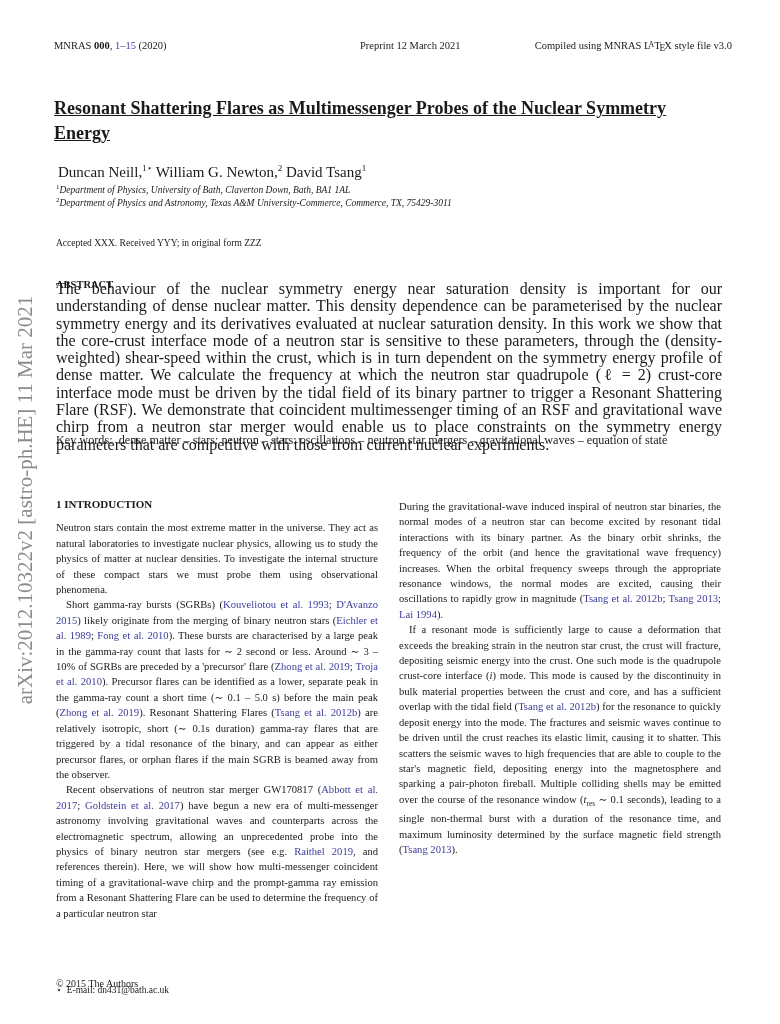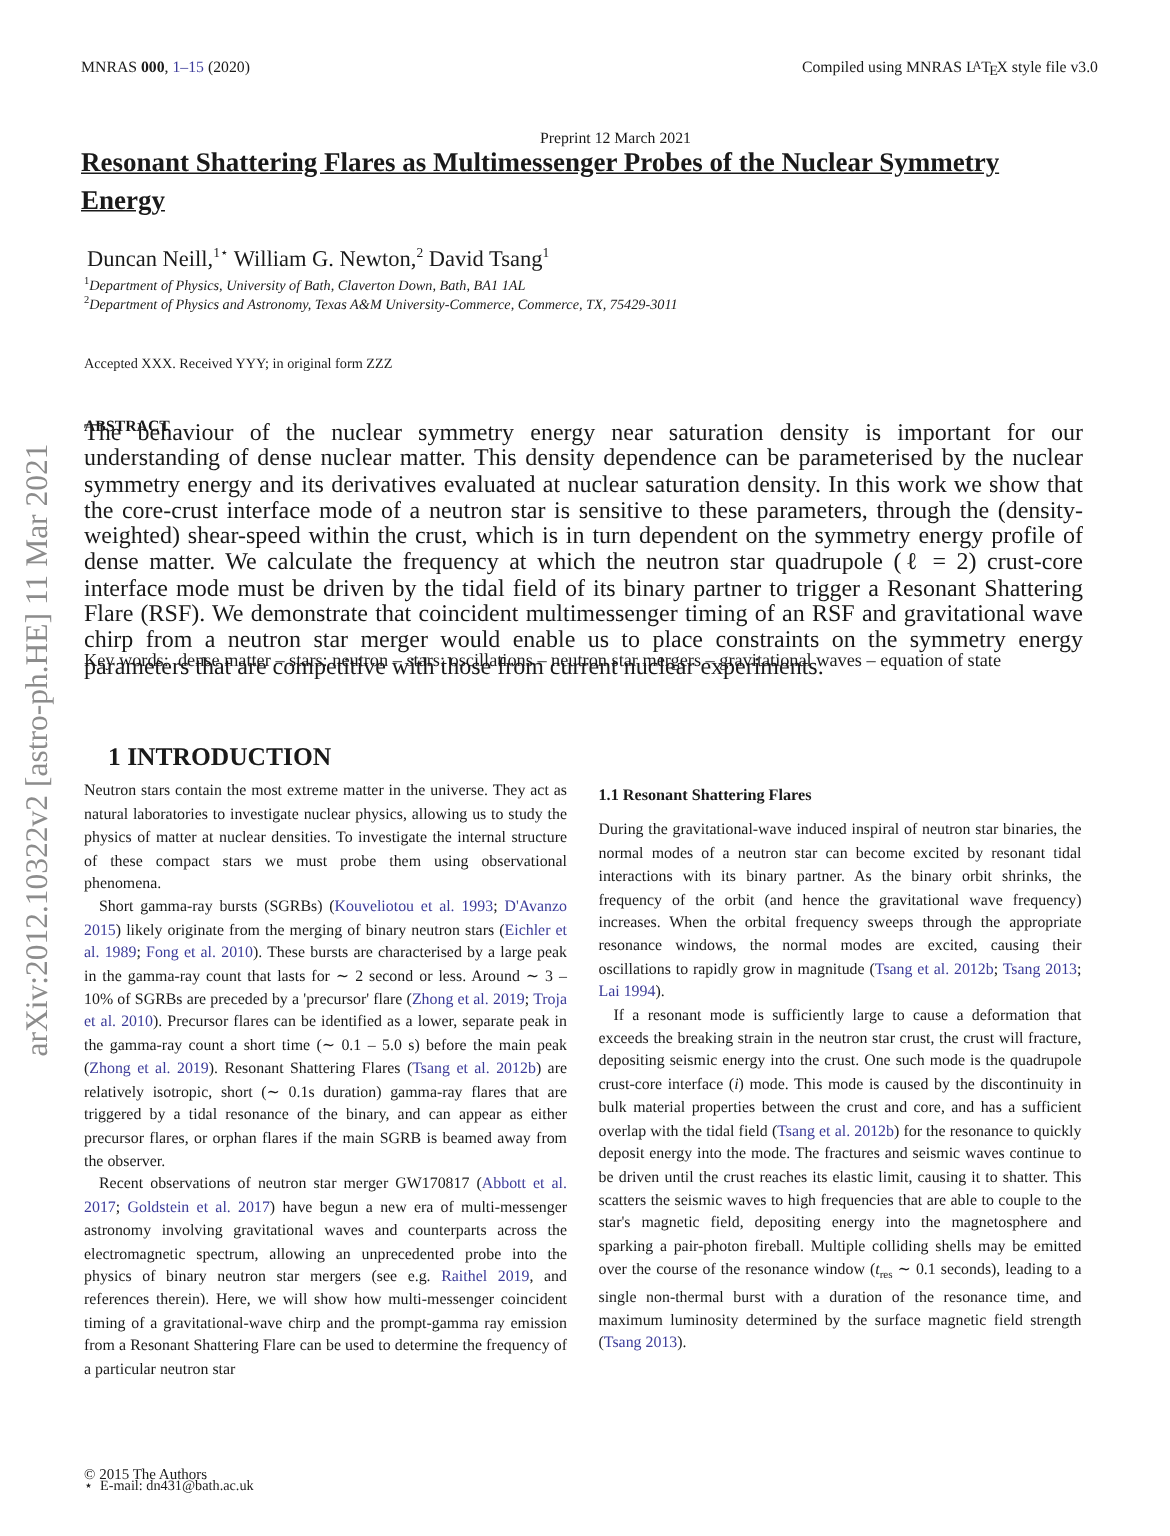--- a/index.html
+++ b/index.html
@@ -6,21 +6,21 @@
   body {
     width: 780px; height: 1024px; position: relative; overflow: hidden;
     font-family: "Liberation Serif", "DejaVu Serif", serif;
     color: #1a1a1a;
   }
   .runhead {
     position: absolute; top: 40px; left: 54px; right: 48px;
     font-size: 10.5px; height: 14px;
   }
   .runhead .l { position: absolute; left: 0; top: 0; }
-  .runhead .c { position: absolute; left: 306px; top: 0; margin-top: 47px; }
+  .runhead .c { position: absolute; left: 306px; top: 0; }
   .runhead .r { position: absolute; right: 0; top: 0; }
   .runhead a { color: #3c3c9a; text-decoration: none; }
   .title {
     position: absolute; top: 96px; left: 54px; width: 640px;
     font-weight: bold; font-size: 18px; line-height: 25px; margin: 0; text-decoration: underline;
   }
   .authors {
     position: absolute; top: 163px; left: 58px;
     font-size: 15px;
   }
@@ -54,21 +54,21 @@
     transform-origin: center center;
   }
   .col {
     position: absolute; width: 322px; font-size: 10.6px; line-height: 15.4px;
     text-align: justify;
   }
   .col.left { left: 56px; top: 497px; }
   .col.right { left: 399px; top: 499px; }
   .col p { margin: 0; }
   .col p.indent { text-indent: 10px; }
-  .sec-head { font-weight: bold; font-size: 17px; margin: 0 0 8px 16px; }
+  .sec-head { font-weight: bold; font-size: 11px; margin: 0 0 8px 0; }
   .subsec-head { font-weight: bold; font-size: 10.8px; margin: 26px 0 8px 0; }
   a.ref { color: #3c3c9a; text-decoration: none; }
   .footnote {
     position: absolute; top: 948px; left: 56px; font-size: 9.5px; margin-top: 36px;
   }
   .copyright {
     position: absolute; top: 978px; left: 56px; font-size: 10px;
   }
   .latex-e { position: relative; top: 2px; font-size: 0.9em; margin-left: -1px; margin-right: -1px; }
   .latex-a { font-size: 0.75em; position: relative; top: -2px; margin-left: -2px; }
@@ -122,21 +122,20 @@
 
 <div class="col left">
   <div class="sec-head">1  INTRODUCTION</div>
   <p>Neutron stars contain the most extreme matter in the universe. They act as natural laboratories to investigate nuclear physics, allowing us to study the physics of matter at nuclear densities. To investigate the internal structure of these compact stars we must probe them using observational phenomena.</p>
   <p class="indent"><span>Short gamma-ray bursts (SGRBs) (</span><a class="ref">Kouveliotou et al. 1993</a><span>; </span><a class="ref">D'Avanzo 2015</a><span>) likely originate from the merging of binary neutron stars (</span><a class="ref">Eichler et al. 1989</a><span>; </span><a class="ref">Fong et al. 2010</a><span>). These bursts are characterised by a large peak in the gamma-ray count that lasts for ∼ 2 second or less. Around ∼ 3 – 10% of SGRBs are preceded by a 'precursor' flare (</span><a class="ref">Zhong et al. 2019</a><span>; </span><a class="ref">Troja et al. 2010</a><span>). Precursor flares can be identified as a lower, separate peak in the gamma-ray count a short time (∼ 0.1 – 5.0 s) before the main peak (</span><a class="ref">Zhong et al. 2019</a><span>). Resonant Shattering Flares (</span><a class="ref">Tsang et al. 2012b</a><span>) are relatively isotropic, short (∼ 0.1s duration) gamma-ray flares that are triggered by a tidal resonance of the binary, and can appear as either precursor flares, or orphan flares if the main SGRB is beamed away from the observer.</span></p>
   <p class="indent"><span>Recent observations of neutron star merger GW170817 (</span><a class="ref">Abbott et al. 2017</a><span>; </span><a class="ref">Goldstein et al. 2017</a><span>) have begun a new era of multi-messenger astronomy involving gravitational waves and counterparts across the electromagnetic spectrum, allowing an unprecedented probe into the physics of binary neutron star mergers (see e.g. </span><a class="ref">Raithel 2019</a><span>, and references therein). Here, we will show how multi-messenger coincident timing of a gravitational-wave chirp and the prompt-gamma ray emission from a Resonant Shattering Flare can be used to determine the frequency of a particular neutron star</span></p>
 </div>
 
 <div class="col right">
     <div style="height:0"></div>
-  <div class="subsec-head" style="margin-top: 24px;">1.1  Resonant Shattering Flares</div>
   <p><span>During the gravitational-wave induced inspiral of neutron star binaries, the normal modes of a neutron star can become excited by resonant tidal interactions with its binary partner. As the binary orbit shrinks, the frequency of the orbit (and hence the gravitational wave frequency) increases. When the orbital frequency sweeps through the appropriate resonance windows, the normal modes are excited, causing their oscillations to rapidly grow in magnitude (</span><a class="ref">Tsang et al. 2012b</a><span>; </span><a class="ref">Tsang 2013</a><span>; </span><a class="ref">Lai 1994</a><span>).</span></p>
   <p class="indent"><span>If a resonant mode is sufficiently large to cause a deformation that exceeds the breaking strain in the neutron star crust, the crust will fracture, depositing seismic energy into the crust. One such mode is the quadrupole crust-core interface (</span><i>i</i><span>) mode. This mode is caused by the discontinuity in bulk material properties between the crust and core, and has a sufficient overlap with the tidal field (</span><a class="ref">Tsang et al. 2012b</a><span>) for the resonance to quickly deposit energy into the mode. The fractures and seismic waves continue to be driven until the crust reaches its elastic limit, causing it to shatter. This scatters the seismic waves to high frequencies that are able to couple to the star's magnetic field, depositing energy into the magnetosphere and sparking a pair-photon fireball. Multiple colliding shells may be emitted over the course of the resonance window (</span><i>t</i><sub style="font-size: 0.7em;">res</sub><span> ∼ 0.1 seconds), leading to a single non-thermal burst with a duration of the resonance time, and maximum luminosity determined by the surface magnetic field strength (</span><a class="ref">Tsang 2013</a><span>).</span></p>
 </div>
 
 <div class="footnote">
   <span>⋆</span>&nbsp;
   <span>E-mail: dn431@bath.ac.uk</span>
 </div>
 
 <div class="copyright">© 2015 The Authors</div>

